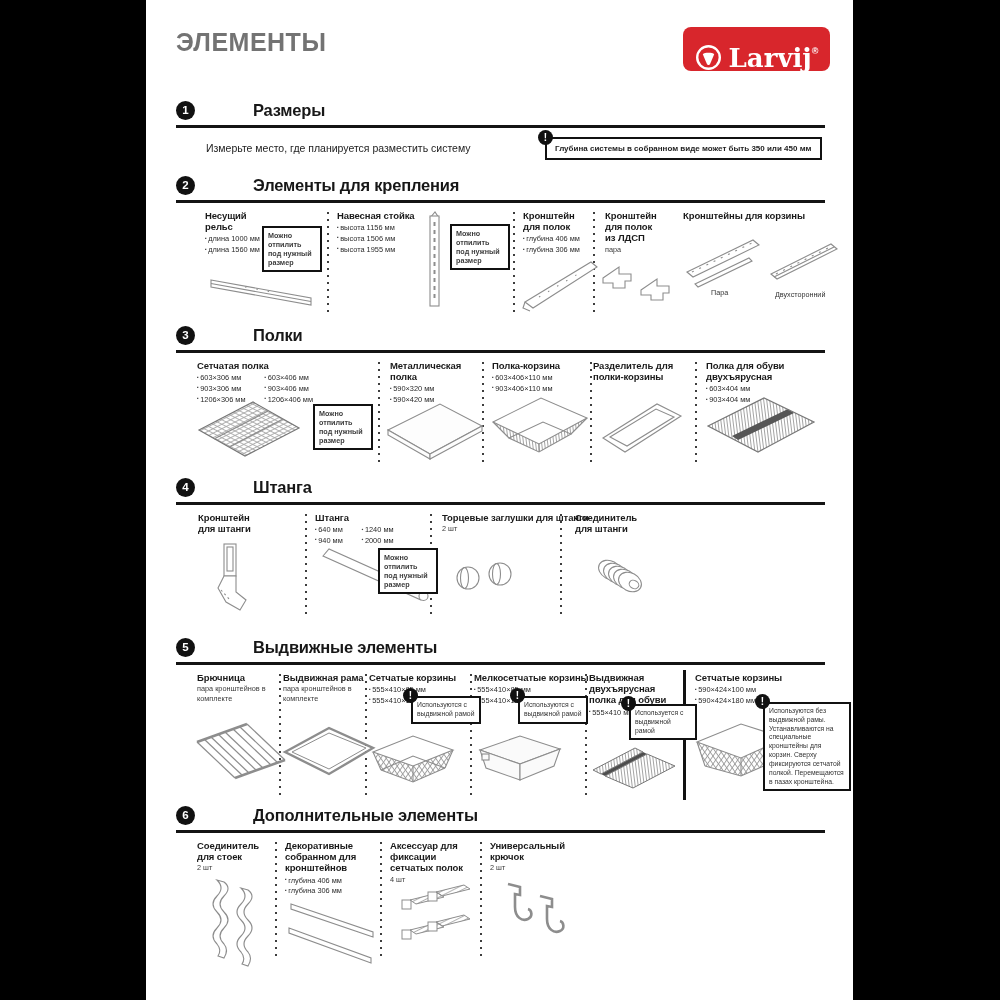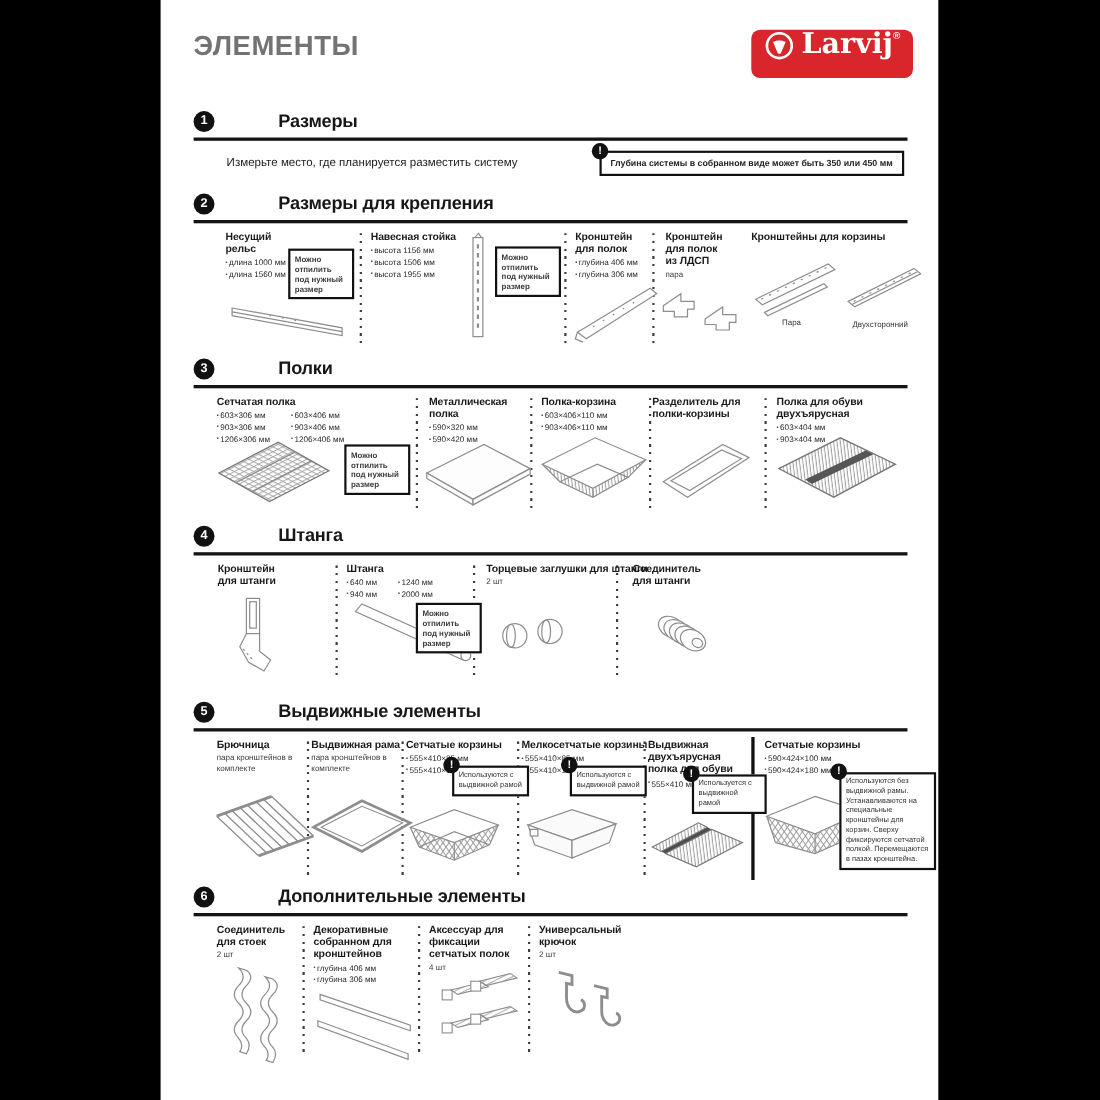--- a/index.html
+++ b/index.html
@@ -2,21 +2,21 @@
 <html><head>
 <meta charset="utf-8">
 <style>
   html,body{margin:0;padding:0;}
   body{width:1000px;height:1000px;background:#000;position:relative;overflow:hidden;
        font-family:"Liberation Sans",sans-serif;color:#1c1c1c;}
   .page{position:absolute;left:146px;top:0;width:707px;height:1000px;background:#fff;}
   .pgtitle{position:absolute;left:30px;top:28px;font-size:25px;font-weight:bold;letter-spacing:.5px;color:#737373;}
   
   .logo{position:absolute;left:537px;top:27px;width:147px;height:44px;background:#d8262c;border-radius:8px;
-        display:flex;align-items:flex-start;justify-content:center;gap:7px;}
+        display:flex;align-items:flex-end;justify-content:center;gap:7px;}
   .logo .mark{flex:0 0 auto;margin-top:1px;}
   .logo .word{color:#fff;font-family:"DejaVu Serif",serif;font-weight:bold;font-size:26px;line-height:1;}
   .logo .reg{color:#fff;font-size:9px;vertical-align:13px;font-family:"Liberation Sans",sans-serif;}
   
   .sec{position:absolute;left:30px;width:649px;}
   .sh{display:flex;align-items:center;gap:10px;}
   .num{width:19px;height:19px;border-radius:50%;background:#111;color:#fff;font-weight:bold;font-size:11.5px;
        text-align:center;line-height:19px;flex:0 0 auto;}
   .st{font-size:16.5px;font-weight:bold;letter-spacing:-.2px;color:#171717;margin-left:48px;}
   .rule{height:3px;background:#141414;margin-top:5px;}
@@ -91,21 +91,21 @@
     <div class="s1body">
       <div class="s1text">Измерьте место, где планируется разместить систему</div>
       <div class="exc" style="left:362px;top:-7px">!</div>
       <div class="s1note">Глубина системы в собранном виде может быть 350 или 450 мм</div>
     </div>
   </div>
 
   <div class="sec" id="s2" style="top:176px">
     <div class="sh">
       <div class="num">2</div>
-      <div class="st">Размеры для крепления</div>
+      <div class="st">Элементы для крепления</div>
     </div>
     <div class="rule"></div>
     <div class="row" style="height:106px">
       <div class="sepd" style="left:151px;height:100px"></div>
       <div class="sepd" style="left:337px;height:100px"></div>
       <div class="sepd" style="left:417px;height:100px"></div>
 
       <div class="it" style="left:29px;width:125px">
         <div class="t" style="width:52px">Несущий рельс</div>
         <div class="bl">

